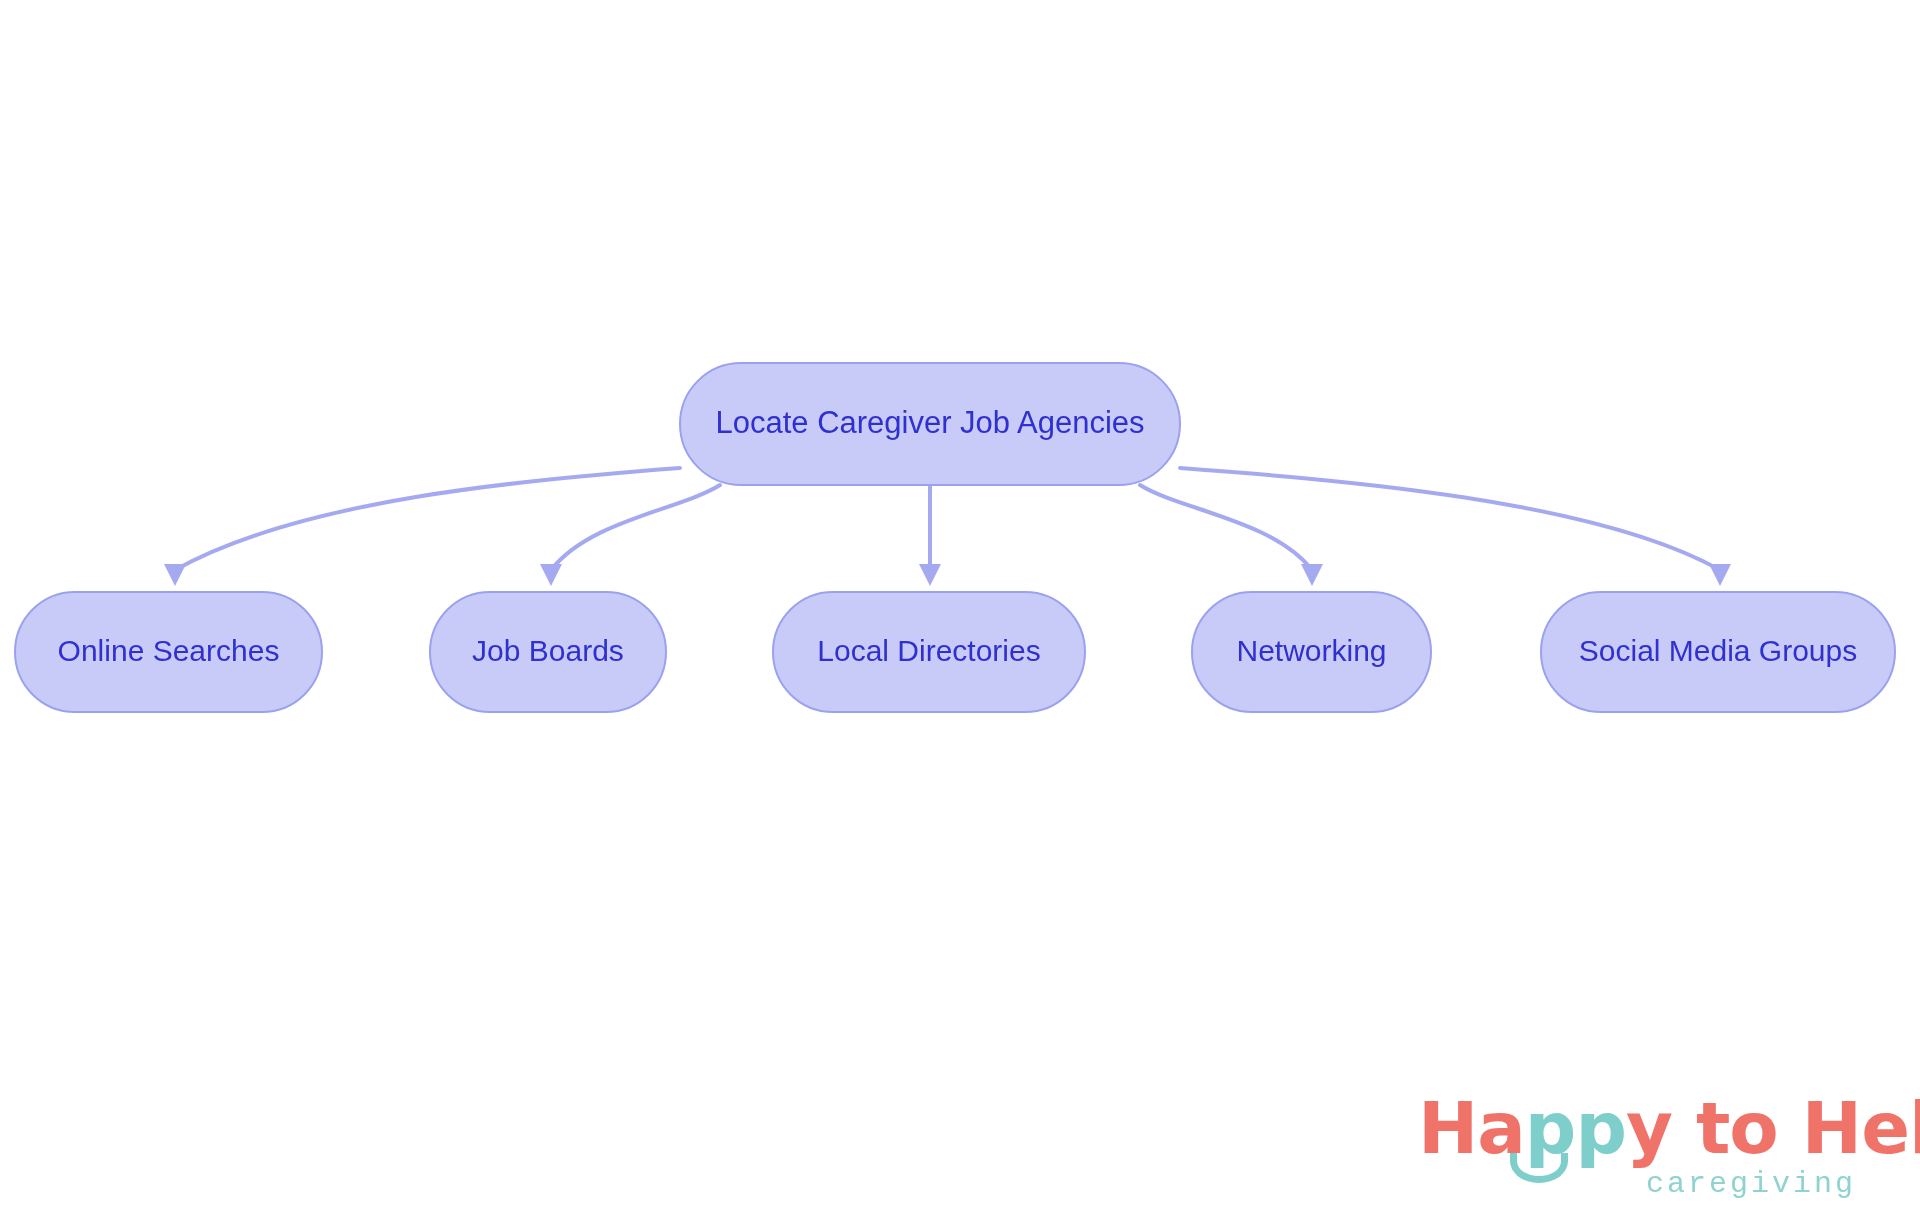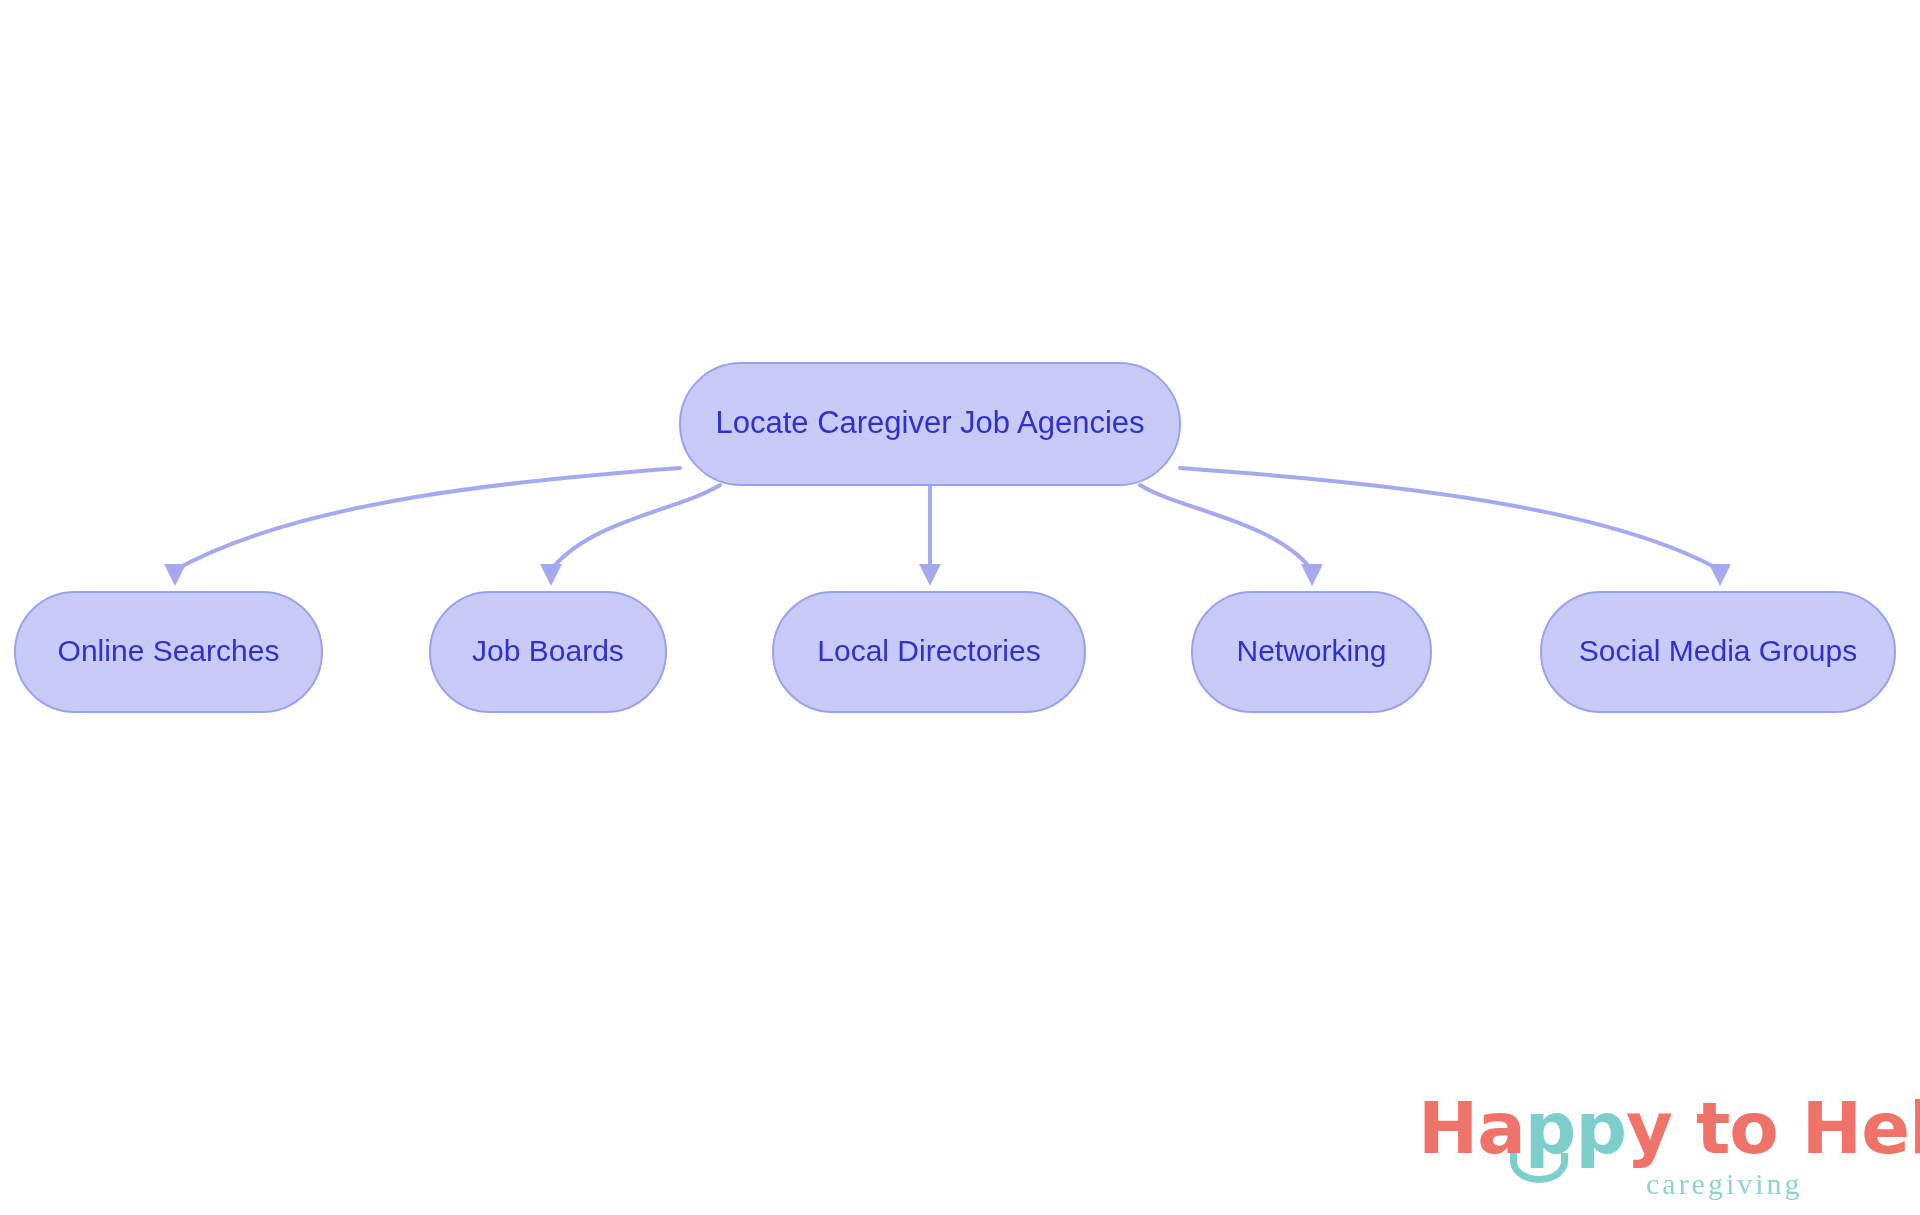--- a/index.html
+++ b/index.html
@@ -92,21 +92,21 @@
     border-top: none;
     border-bottom-left-radius: 40px 30px;
     border-bottom-right-radius: 40px 30px;
     box-sizing: border-box;
   }
 
   .logo-tagline {
     position: absolute;
     left: 228px;
     top: 72px;
-    font-family: Liberation Serif, serif;
+    font-family: Liberation Mono, monospace;
     font-size: 30px;
     letter-spacing: 3px;
     color: #8ed3d0;
     white-space: nowrap;
   }
 </style>
 </head>
 <body style="background: rgb(255, 255, 255);">
 
 <div id="canvas">

